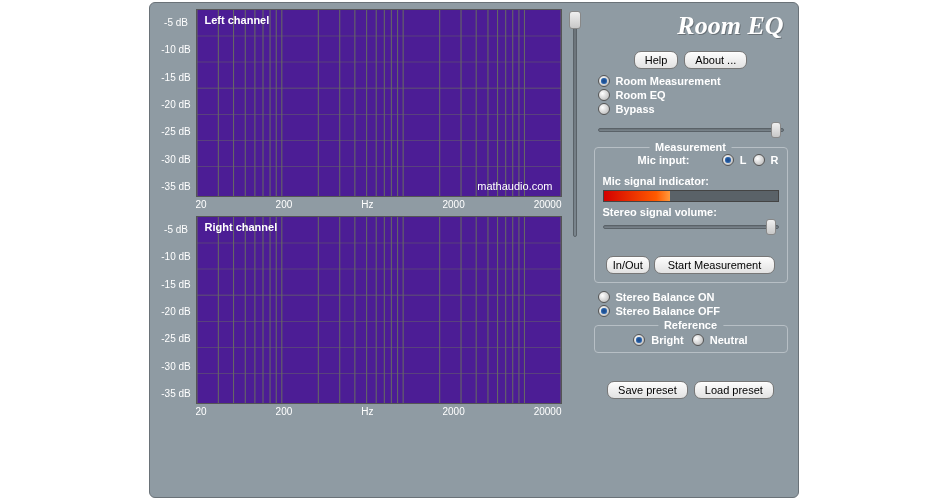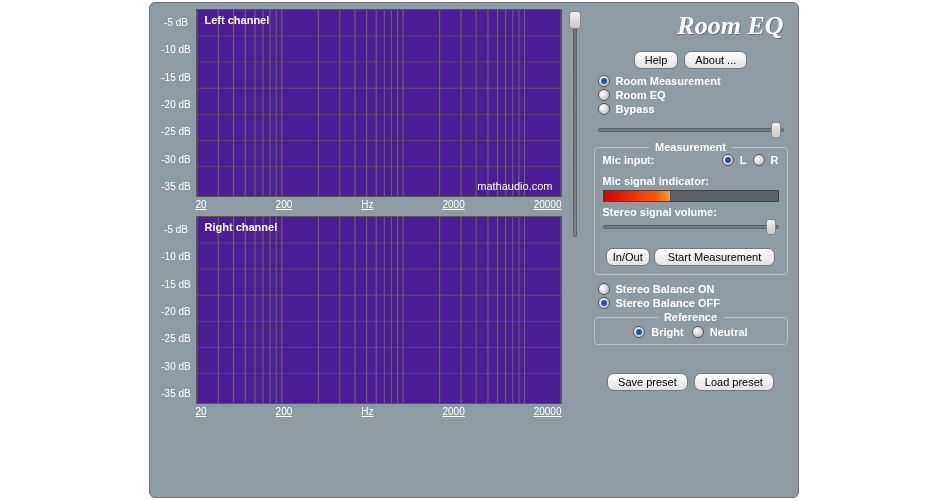--- a/index.html
+++ b/index.html
@@ -70,21 +70,20 @@
     color: #fff;
     font-size: 11px;
   }
   .x-axis {
     display: flex;
     font-size: 10px;
     color: #fff;
     padding-left: 36px;
     padding-top: 2px;
     justify-content: space-between;
-    text-decoration: underline;
   }
   .vslider-col {
     width: 18px;
     display: flex;
     align-items: flex-start;
     padding-top: 2px;
   }
   .vslider {
     width: 14px;
     height: 226px;
@@ -193,21 +192,21 @@
     position: absolute;
     top: -7px;
     left: 50%;
     transform: translateX(-50%);
     background: #8f9ba3;
     padding: 0 6px;
     font-weight: bold;
     font-size: 11px;
     white-space: nowrap;
   }
-  .mic-row { display: flex; align-items: center; gap: 18px; font-weight: bold; justify-content: space-between; }
+  .mic-row { display: flex; align-items: center; gap: 18px; font-weight: bold; justify-content: space-between; margin-left: 35px; }
   .mic-radios { display: flex; gap: 6px; align-items: center; }
   .indicator {
     height: 12px;
     background: linear-gradient(to right, #d40000 0%, #ff5a00 30%, #ff9a3c 38%, #5a6268 38%, #5a6268 100%);
     border: 1px solid #444;
     margin: 3px 0 4px 0;
   }
   .inline-radios { display: flex; align-items: center; gap: 8px; justify-content: center; }
 </style>
 </head>
@@ -400,21 +399,21 @@
           </div>
         </div>
       </div>
       <div class="label-sm" style="padding-left:0;margin-top:9px">Mic signal indicator:</div>
       <div class="indicator"></div>
       <div class="label-sm" style="padding-left:0">Stereo signal volume:</div>
       <div class="hslider" style="margin:2px 0">
         <div class="hslider-track"></div>
         <div class="hslider-thumb" style="left:96%"></div>
       </div>
-      <div class="btn-row" style="margin-top:14px;gap:4px">
+      <div class="btn-row" style="margin-top:22px;gap:4px">
         <button class="btn" style="padding:2px 6px">In/Out</button>
         <button class="btn" style="padding:2px 13px">Start Measurement</button>
       </div>
     </div>
 
     <div class="radio-group">
       <div class="radio-row">
         <span class="radio"></span>
         <span>Stereo Balance ON</span>
       </div>

